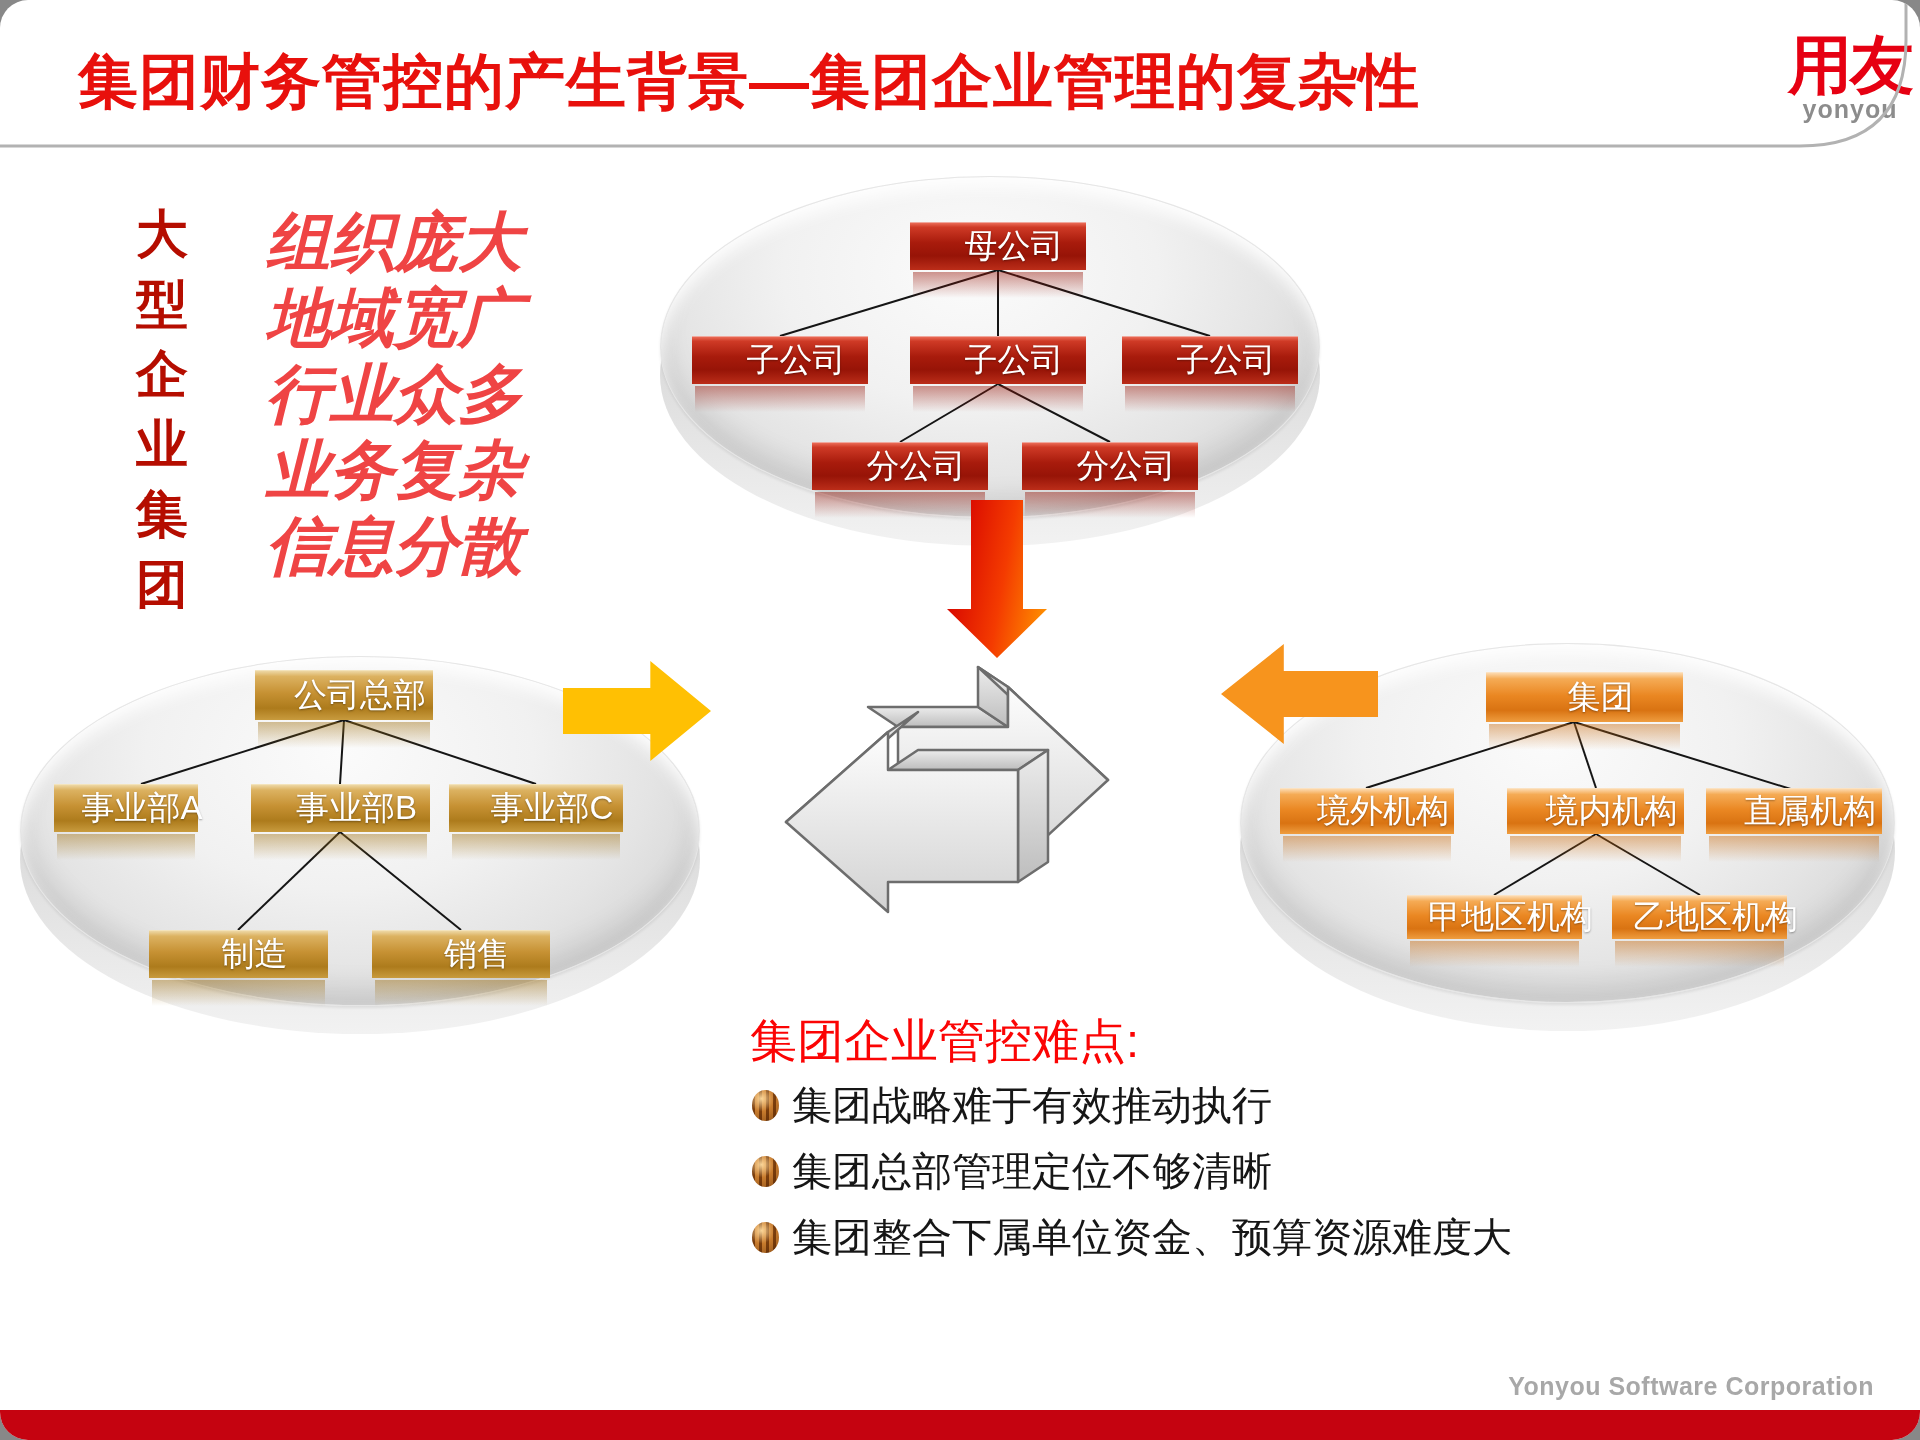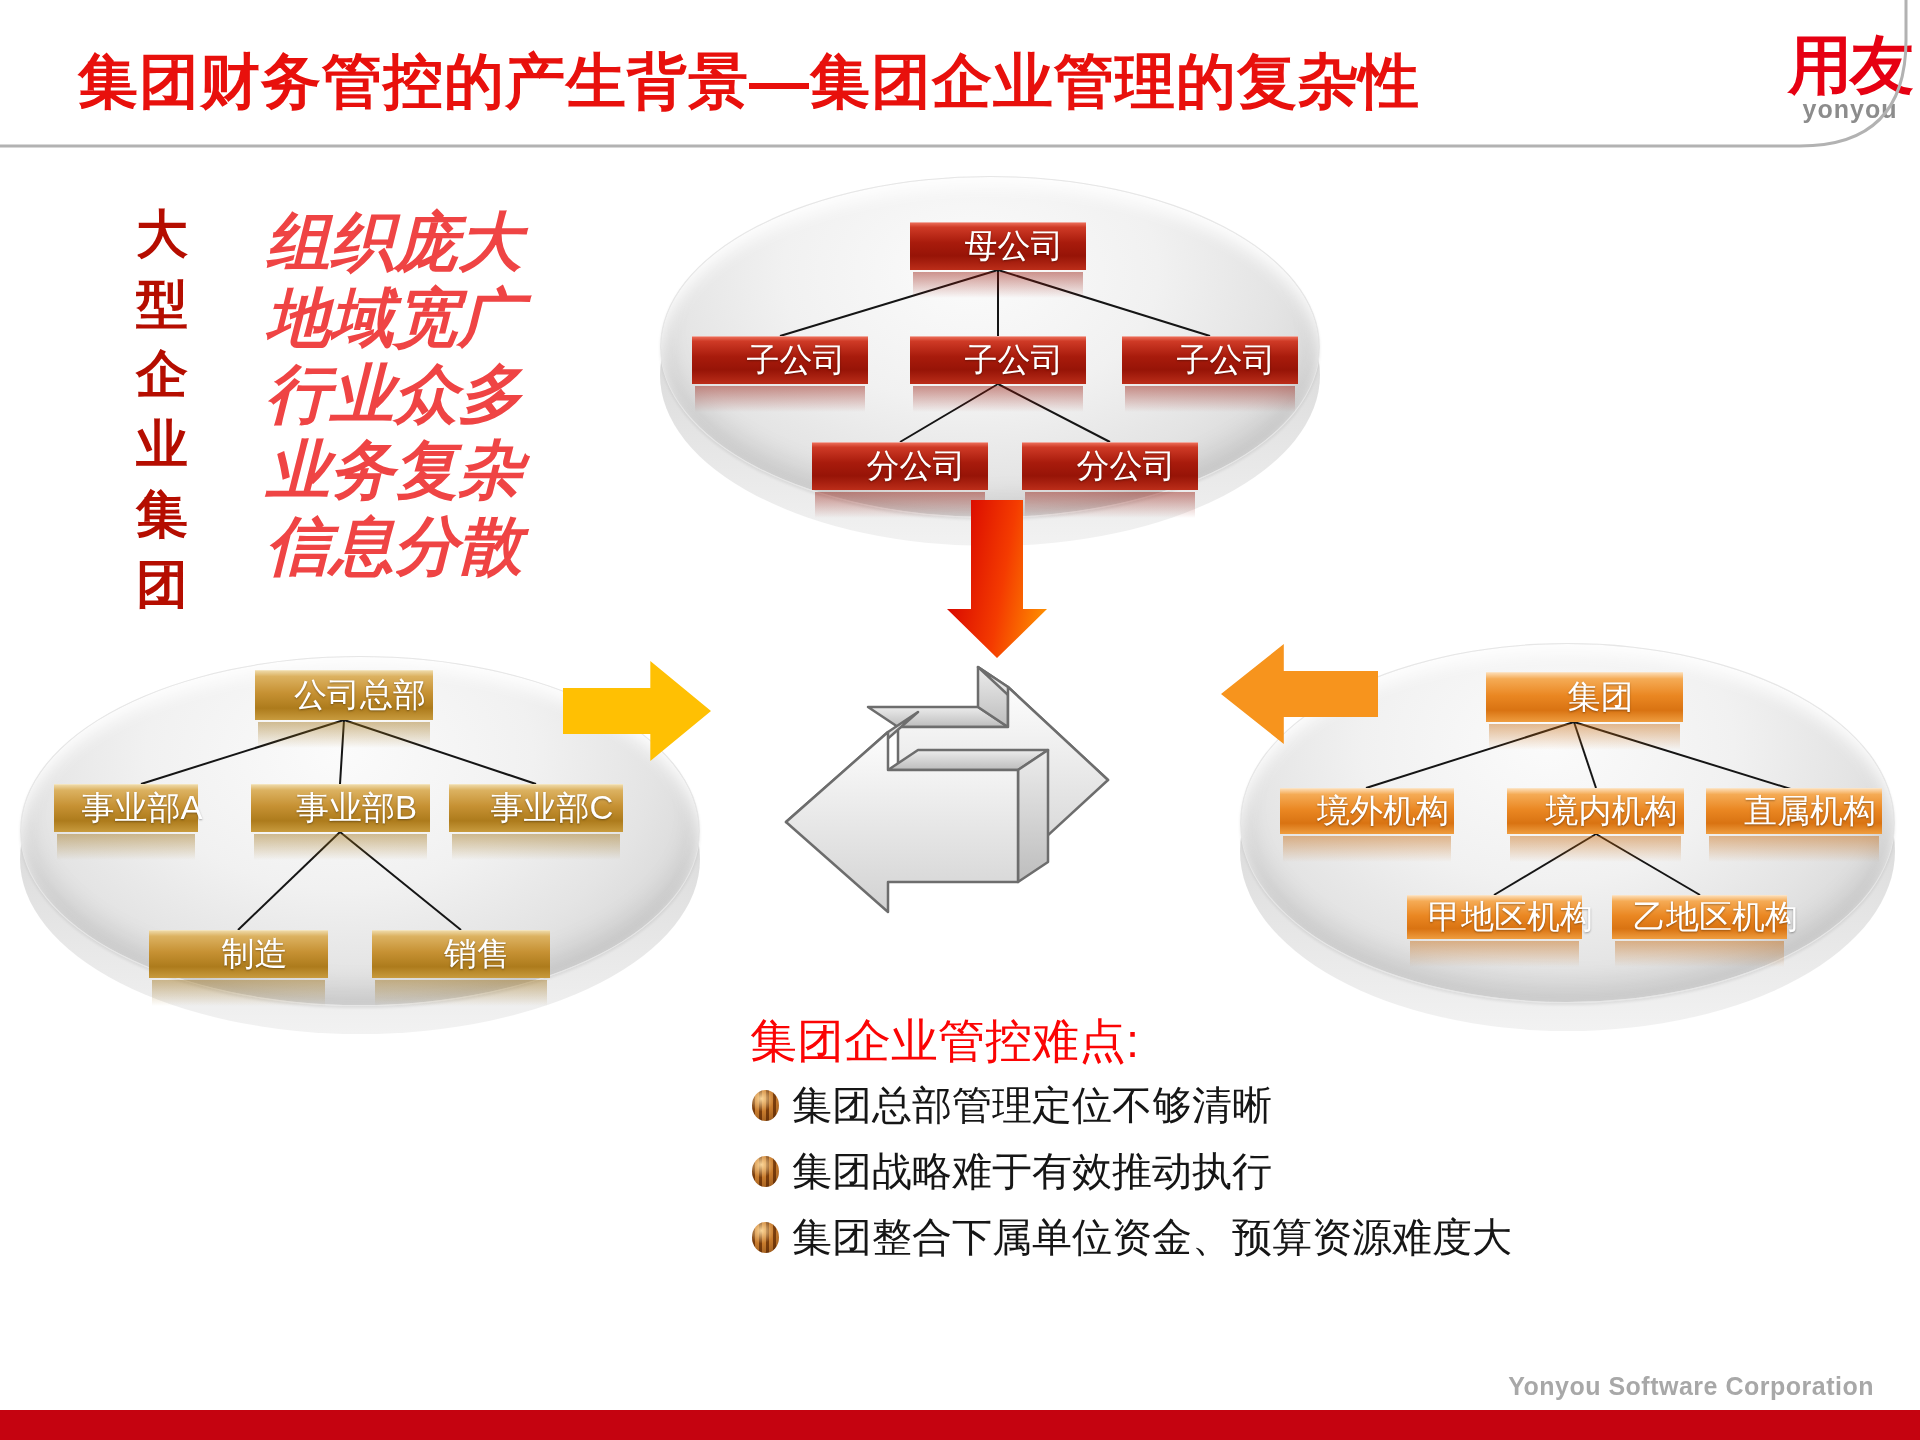--- a/index.html
+++ b/index.html
@@ -1,20 +1,21 @@
 <!DOCTYPE html>
 <html><head>
 <meta charset="utf-8">
 <style>
   * { margin:0; padding:0; box-sizing:border-box; }
   html,body { background:#888; }
   .slide {
     position:relative; width:1920px; height:1440px; margin:0 auto;
     background:#ffffff; overflow:hidden;
     font-family:"Liberation Sans", sans-serif;
+    border-radius:28px;
   }
   
   .title {
     position:absolute; left:78px; top:42px;
     font-size:60px; font-weight:800; letter-spacing:1px;
     color:#e8100c; white-space:nowrap;
   }
   .logo { position:absolute; right:8px; top:32px; text-align:center; }
   .logo-cn { font-size:64px; font-weight:900; letter-spacing:-2px; color:#e60012; line-height:1.05; }
   .logo-en { font-size:25px; font-weight:700; color:#8c8c8c; letter-spacing:1px; margin-top:-4px; }
@@ -210,25 +211,25 @@
       <polygon points="240,118 240,230 270,210 270,98" fill="url(#mside)"></polygon>
 
       <polygon points="8,170 110,80 110,118 240,118 240,230 110,230 110,260" fill="url(#mfront)"></polygon>
     </g>
   </svg>
 
   <div class="diff-head">集团企业管控难点:</div>
   <div class="diff-list">
     <div class="diff-item">
       <span class="ball"></span>
-      <span class="diff-text">集团总部管理定位不够清晰</span>
+      <span class="diff-text">集团战略难于有效推动执行</span>
     </div>
     <div class="diff-item">
       <span class="ball"></span>
-      <span class="diff-text">集团战略难于有效推动执行</span>
+      <span class="diff-text">集团总部管理定位不够清晰</span>
     </div>
     <div class="diff-item">
       <span class="ball"></span>
       <span class="diff-text">集团整合下属单位资金、预算资源难度大</span>
     </div>
   </div>
 
   <div class="footer-company">Yonyou Software Corporation</div>
   <div class="bottom-bar"></div>
 

